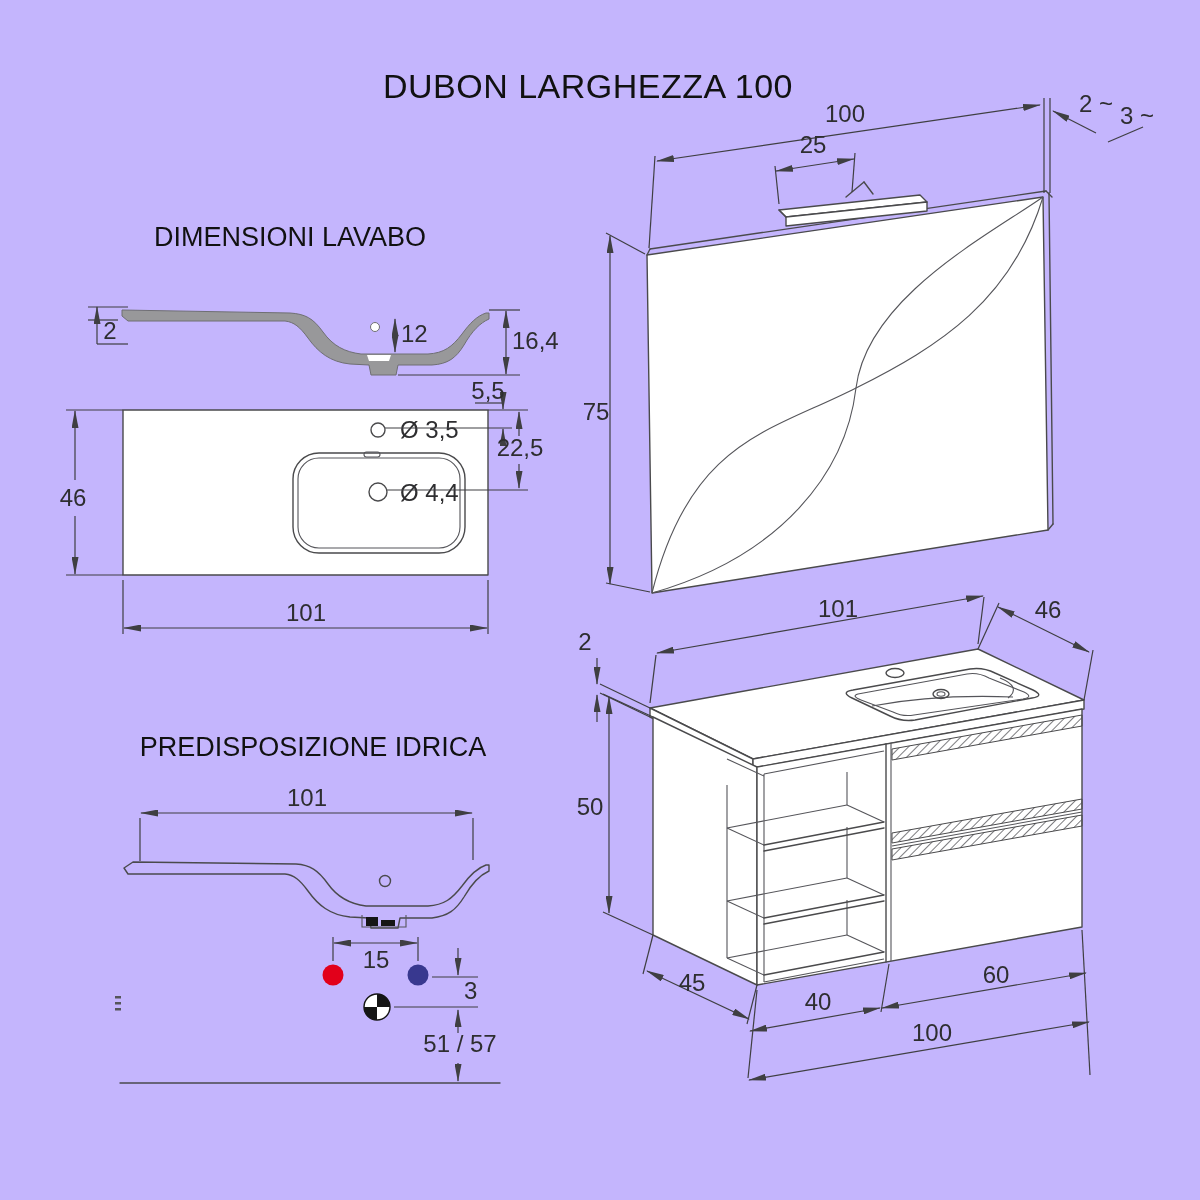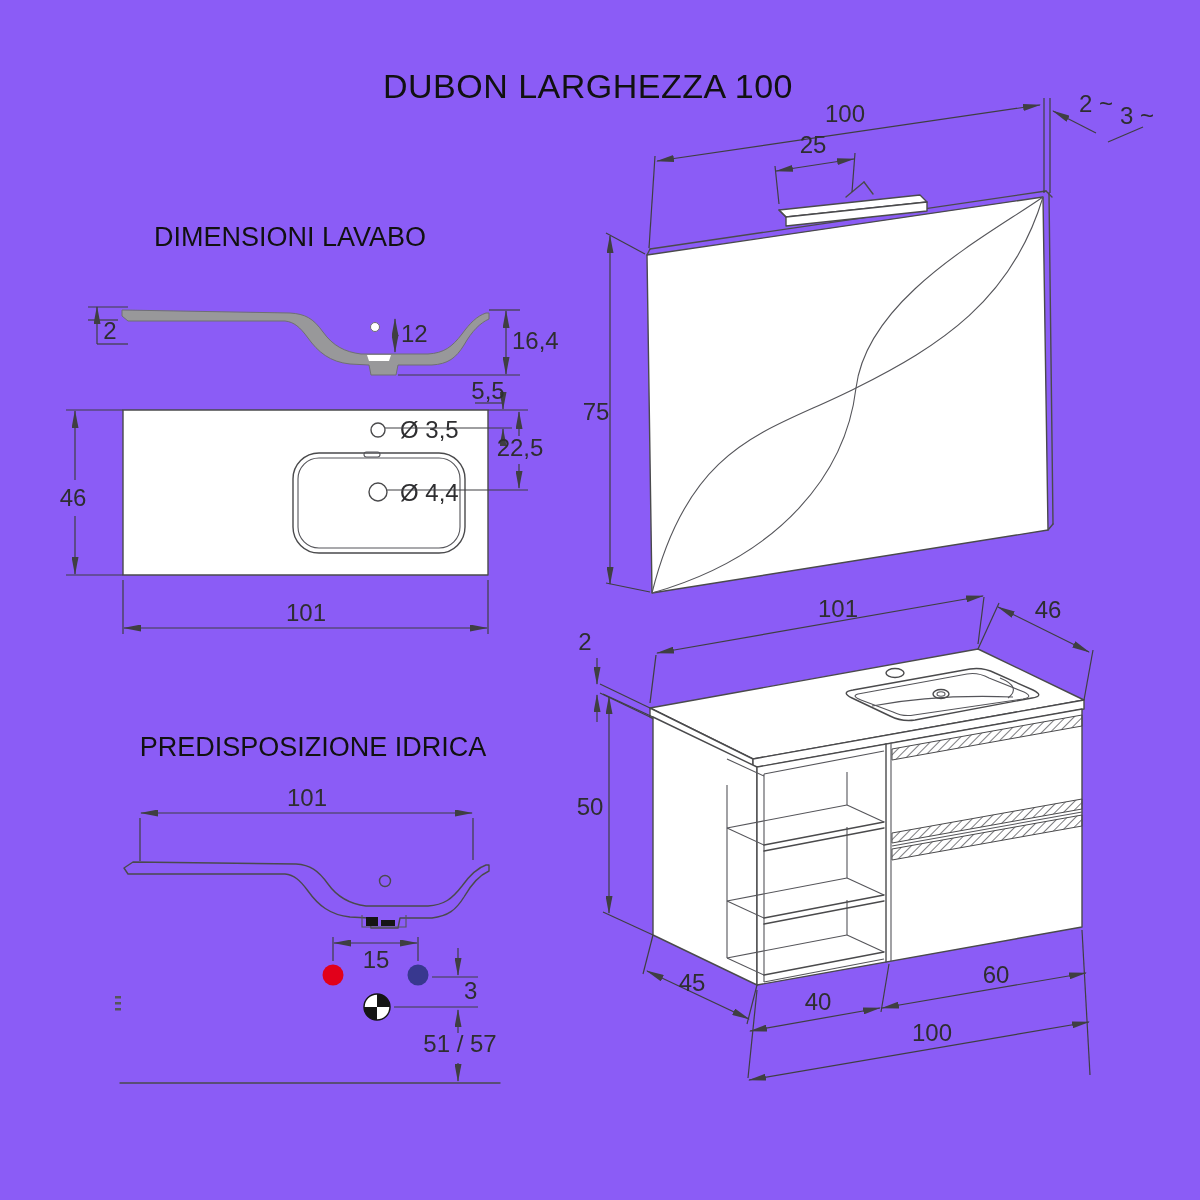--- a/index.html
+++ b/index.html
@@ -1,16 +1,16 @@
 <!DOCTYPE html>
 <html><head>
 <meta charset="utf-8">
 <style>
   html,body{margin:0;padding:0;background:#ffffff;}
-  .page{position:relative;width:1200px;height:1200px;background:#8b5cf6;overflow:hidden;
+  .page{position:relative;width:1200px;height:1200px;background:#c4b5fd;overflow:hidden;
         font-family:"Liberation Sans", sans-serif;}
   svg{position:absolute;left:0;top:0;}
   text{fill:#2e2e30;}
   .t-title{font-size:34px;letter-spacing:.5px;fill:#111;}
   .t-head{font-size:27px;fill:#111;}
   .t-dim{font-size:24px;}
   .ln{stroke:#4a4a4c;stroke-width:1.4;fill:none;stroke-linejoin:round;stroke-linecap:round;}
   .ln-thin{stroke:#55555a;stroke-width:1.1;fill:none;}
   .dim{stroke:#3f3f42;stroke-width:1.2;fill:none;}
   .face{fill:#ffffff;stroke:#4a4a4c;stroke-width:1.4;stroke-linejoin:round;}

